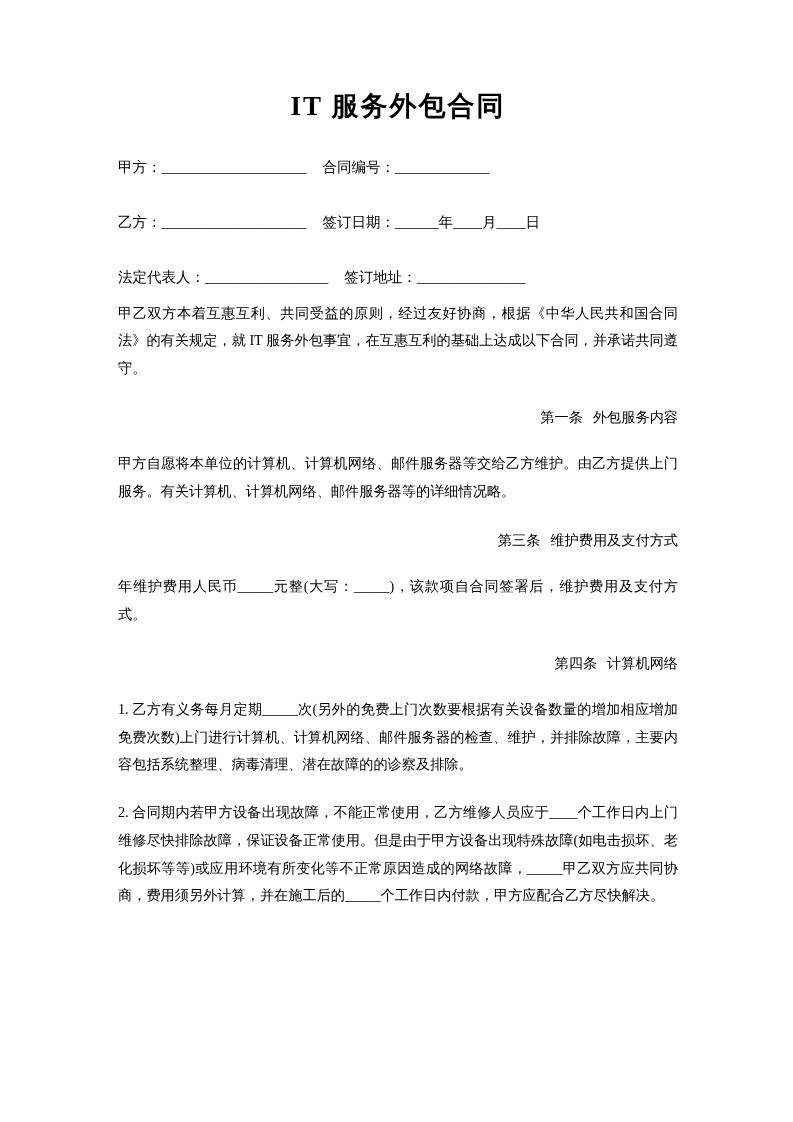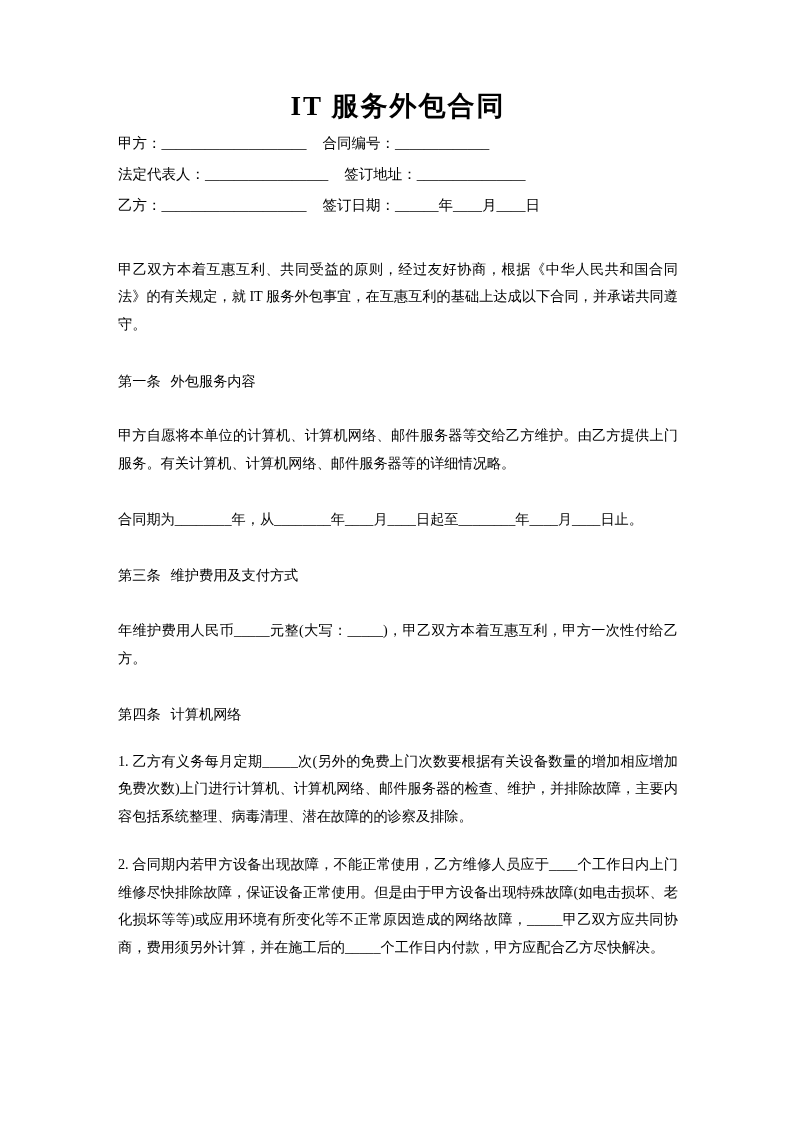--- a/index.html
+++ b/index.html
@@ -33,86 +33,86 @@
     font-size: 27px;
     font-weight: bold;
     letter-spacing: 2px;
     margin-top: 88px;
     margin-bottom: 0;
     font-family: "Liberation Serif", "DejaVu Serif", serif;
   }
   .field-row {
     font-size: 14.5px;
     line-height: 1.6;
-    margin-top: 8px;
+    margin-top: 32px;
     white-space: nowrap;
   }
   .field-row .gap {
     display: inline-block;
     width: 16px;
   }
   .para {
     font-size: 14.2px;
     line-height: 1.95;
     text-align: justify;
-    margin-top: 28px;
+    margin-top: 20px;
   }
   .clause-head {
     font-size: 14.2px;
     line-height: 1.8;
-    margin-top: 30px;
+    margin-top: 22px;
+    text-align: right;
   }
   .clause-head .sp {
     display: inline-block;
     width: 10px;
   }
   .indent-item {
     font-size: 14.2px;
     line-height: 1.95;
     text-align: justify;
     margin-top: 20px;
   }
   .first-para {
-    margin-top: 38px;
+    margin-top: 10px;
   }
 </style>
 </head>
 <body>
 
 <div class="page">
   <div class="content">
 
     <h1 class="doc-title">IT 服务外包合同</h1>
 
     <div class="field-row">
       <span>甲方：</span><span>____________________</span><span class="gap"></span><span>合同编号：</span><span>_____________</span>
     </div>
 
     <div class="field-row">
-      <span>法定代表人：</span><span>_________________</span><span class="gap"></span><span>签订地址：</span><span>_______________</span>
+      <span>乙方：</span><span>____________________</span><span class="gap"></span><span>签订日期：</span><span>______年____月____日</span>
     </div>
 
     <div class="field-row">
-      <span>乙方：</span><span>____________________</span><span class="gap"></span><span>签订日期：</span><span>______年____月____日</span>
+      <span>法定代表人：</span><span>_________________</span><span class="gap"></span><span>签订地址：</span><span>_______________</span>
     </div>
 
 
     <p class="para first-para">甲乙双方本着互惠互利、共同受益的原则，经过友好协商，根据《中华人民共和国合同法》的有关规定，就 IT 服务外包事宜，在互惠互利的基础上达成以下合同，并承诺共同遵守。</p>
 
     <div class="clause-head">
       <span>第一条</span><span class="sp"></span><span>外包服务内容</span>
     </div>
     <p class="para">甲方自愿将本单位的计算机、计算机网络、邮件服务器等交给乙方维护。由乙方提供上门服务。有关计算机、计算机网络、邮件服务器等的详细情况略。</p>
 
-    <p class="para">合同期为________年，从________年____月____日起至________年____月____日止。</p>
 
     <div class="clause-head">
       <span>第三条</span><span class="sp"></span><span>维护费用及支付方式</span>
     </div>
-    <p class="para">年维护费用人民币_____元整(大写：_____)，甲乙双方本着互惠互利，甲方一次性付给乙方。</p>
+    <p class="para">年维护费用人民币_____元整(大写：_____)，该款项自合同签署后，维护费用及支付方式。</p>
 
     <div class="clause-head">
       <span>第四条</span><span class="sp"></span><span>计算机网络</span>
     </div>
     <p class="indent-item">1. 乙方有义务每月定期_____次(另外的免费上门次数要根据有关设备数量的增加相应增加免费次数)上门进行计算机、计算机网络、邮件服务器的检查、维护，并排除故障，主要内容包括系统整理、病毒清理、潜在故障的的诊察及排除。</p>
     <p class="indent-item">2. 合同期内若甲方设备出现故障，不能正常使用，乙方维修人员应于____个工作日内上门维修尽快排除故障，保证设备正常使用。但是由于甲方设备出现特殊故障(如电击损坏、老化损坏等等)或应用环境有所变化等不正常原因造成的网络故障，_____甲乙双方应共同协商，费用须另外计算，并在施工后的_____个工作日内付款，甲方应配合乙方尽快解决。</p>
 
   </div>
 </div>
 

